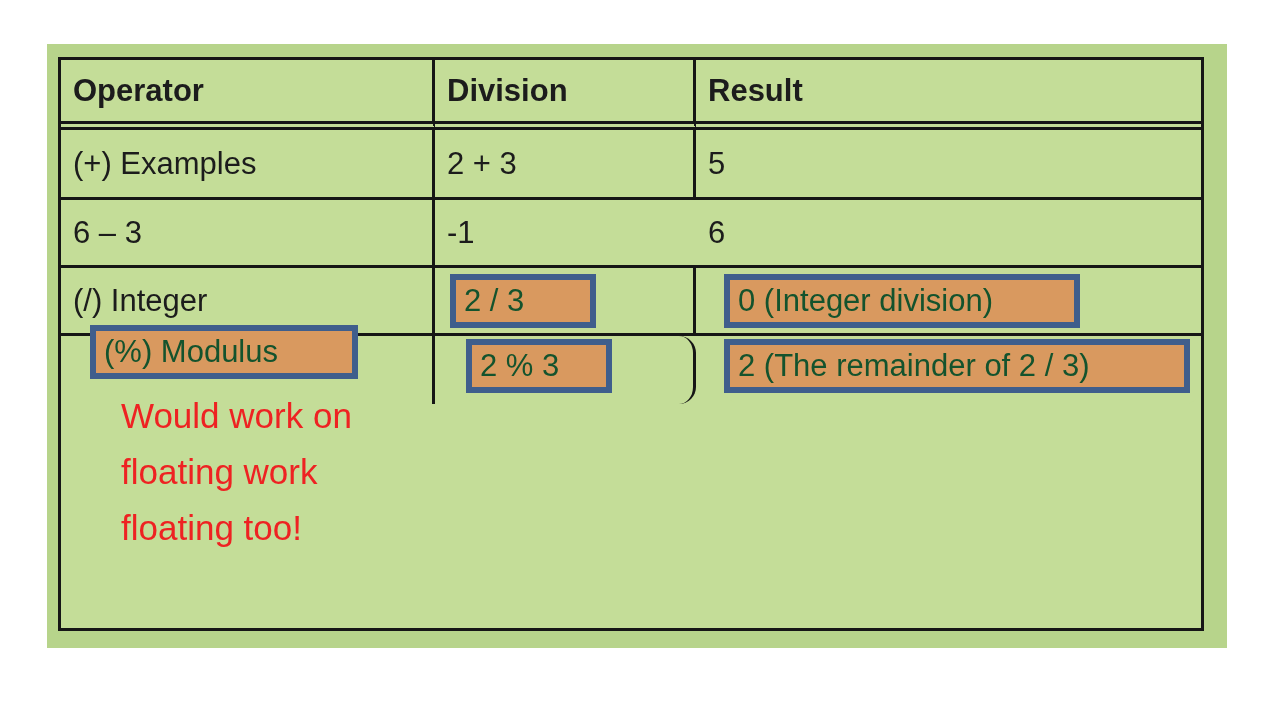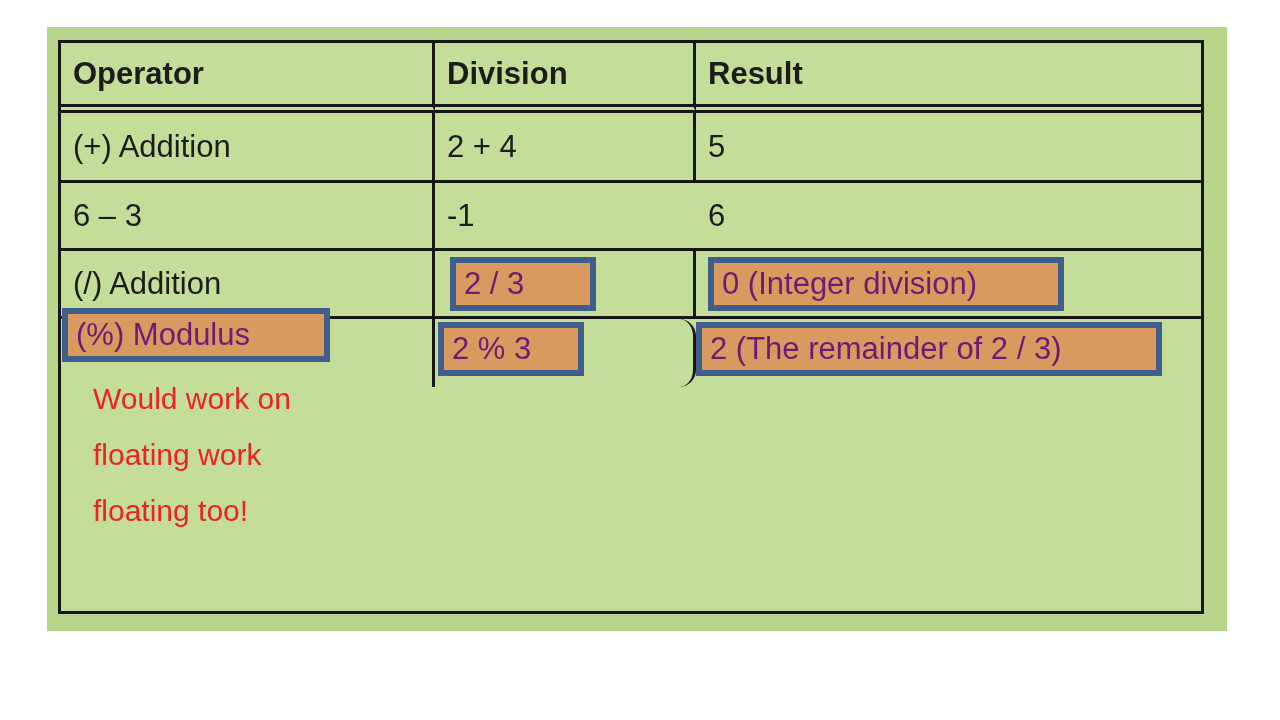--- a/index.html
+++ b/index.html
@@ -9,21 +9,21 @@
     font-family: "Liberation Sans", sans-serif;
     overflow: hidden;
   }
   .slide {
     position: absolute;
     left: 0; top: 0; width: 1280px; height: 720px;
     background: #ffffff;
   }
   .panel {
     position: absolute;
-    left: 47px; top: 27px;
+    left: 47px; top: 44px;
     width: 1180px; height: 604px;
     background: #b7d48b;
   }
   .tbl {
     position: absolute;
     left: 11px; top: 13px;
     width: 1146px; height: 574px;
     border: 3px solid #161616;
     display: grid;
     grid-template-columns: 374px 261px auto;
@@ -46,70 +46,71 @@
   .cell.header {
     font-weight: bold;
     border-bottom: 9px double #161616;
   }
   .cell.tall {
     border-bottom: none;
     flex-direction: column;
     align-items: flex-start;
     justify-content: flex-start;
     padding-left: 0;
+    margin-left: 28px;
   }
   
   .hl {
     display: inline-block;
     background: #d9995f;
     border: 6px solid #3f5e8c;
-    color: #701a75;
+    color: #14532d;
     line-height: 42px;
     padding: 0 8px;
     white-space: nowrap;
   }
   .hl-div-example    { width: 146px; margin-left: 3px; }
-  .hl-div-result     { width: 356px; margin-left: 0px; }
+  .hl-div-result     { width: 356px; margin-left: 16px; }
   .hl-mod-operator   { width: 268px; margin-left: 1px; margin-top: -11px; position: relative; z-index: 2; }
   .hl-mod-example    { width: 146px; margin-left: 3px; margin-top: 3px; align-self: flex-start; }
   .hl-mod-result     { width: 466px; margin-left: 0px; margin-top: 3px; align-self: flex-start; }
   .cell.v-top {
     align-items: flex-start;
     border-radius: 17px;
   }
   .note {
     margin-top: 9px;
     margin-left: 32px;
     color: #ee2222;
-    font-size: 30px;
+    font-size: 35px;
     line-height: 56px;
     white-space: nowrap;
   }
 </style>
 </head>
 <body>
 
 <div class="slide">
   <div class="panel">
     <div class="tbl">
 
       <div class="cell header">Operator</div>
       <div class="cell header">Division</div>
       <div class="cell header last-col">Result</div>
 
-      <div class="cell">(+) Addition</div>
-      <div class="cell">2 + 4</div>
+      <div class="cell">(+) Examples</div>
+      <div class="cell">2 + 3</div>
       <div class="cell last-col">5</div>
 
       <div class="cell">6 – 3</div>
       <div class="cell last-col">-1</div>
 
       <div class="cell last-col">6</div>
 
-      <div class="cell">(/) Addition</div>
+      <div class="cell">(/) Integer</div>
       <div class="cell">
         <span class="hl hl-div-example">2 / 3</span>
       </div>
       <div class="cell last-col">
         <span class="hl hl-div-result">0 (Integer division)</span>
       </div>
 
       <div class="cell tall">
         <span class="hl hl-mod-operator">(%) Modulus</span>
         <div class="note">

